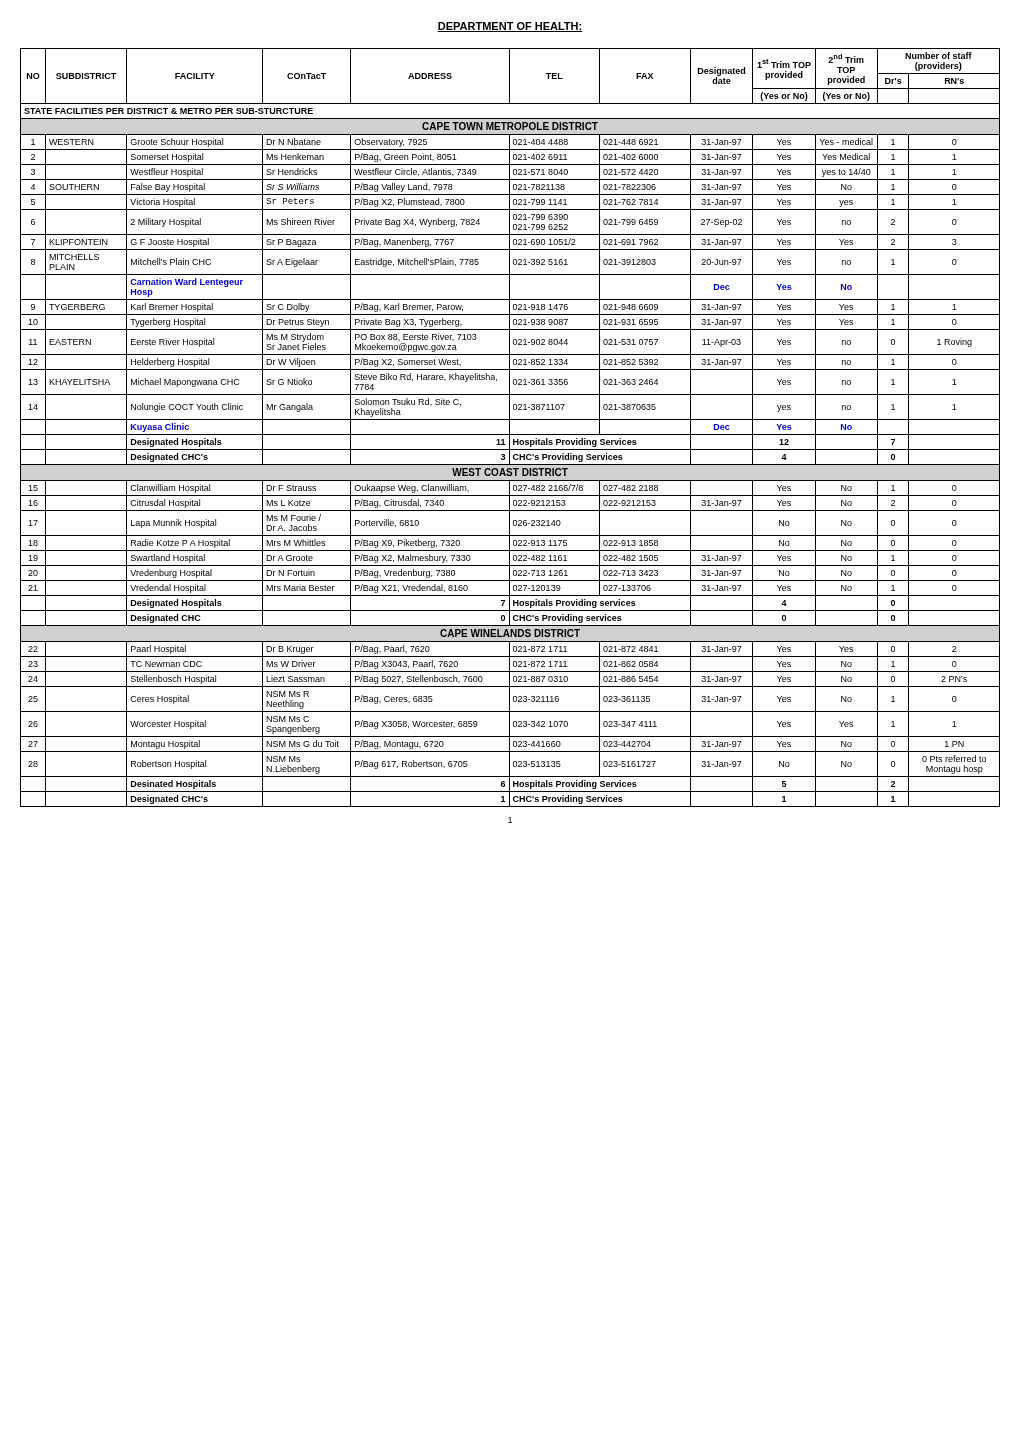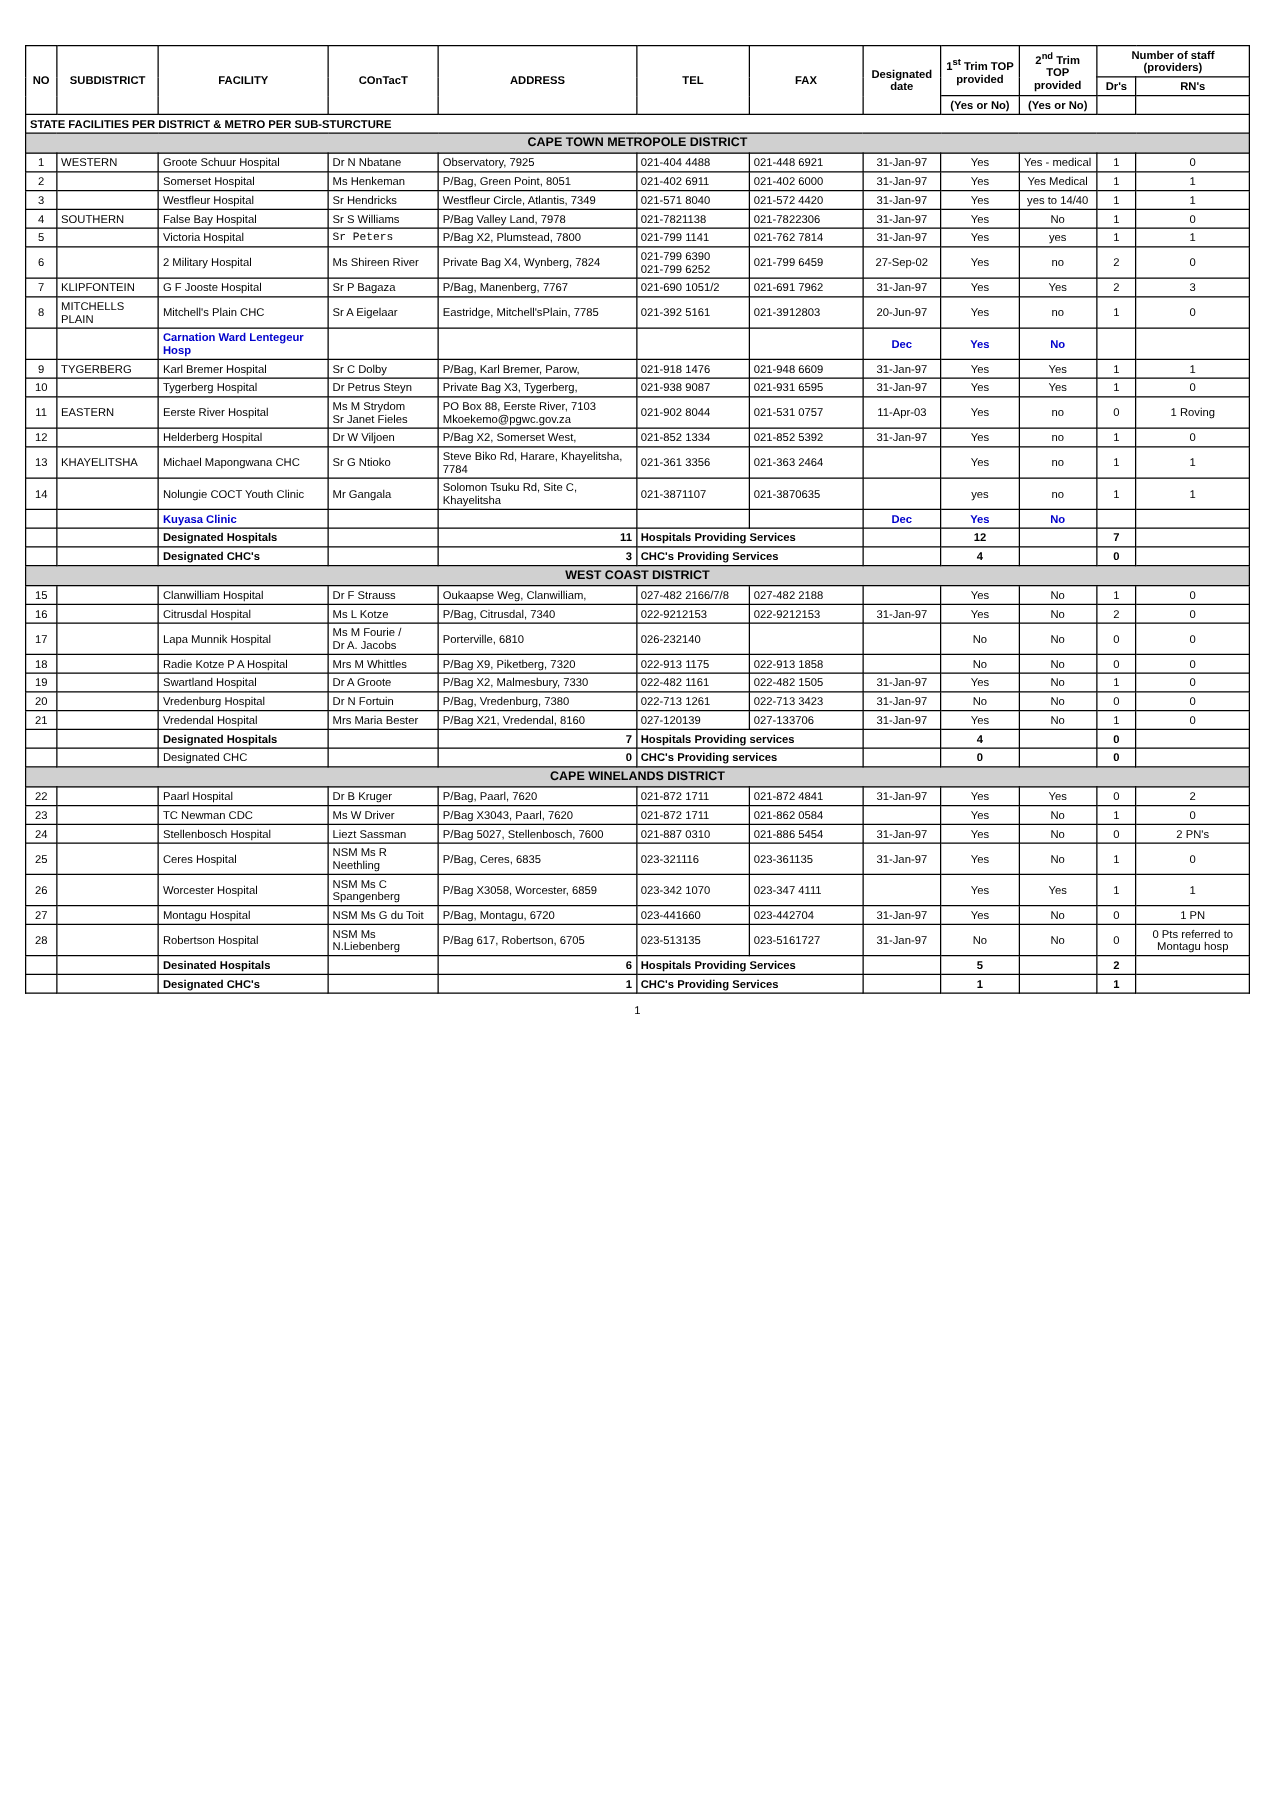--- a/index.html
+++ b/index.html
@@ -63,20 +63,21 @@
       font-size: 9px;
     }
     .header-group th {
       font-size: 9px;
     }
   </style>
 </head>
 <body>
 
 <div class="page-title">
+  <h1>DEPARTMENT OF HEALTH:</h1>
 </div>
 
 <table>
   <thead>
     <tr class="header-group">
       <th rowspan="3" style="width:22px">NO</th>
       <th rowspan="3" style="width:72px">SUBDISTRICT</th>
       <th rowspan="3" style="width:120px">FACILITY</th>
       <th rowspan="3" style="width:78px">COnTacT</th>
       <th rowspan="3" style="width:140px">ADDRESS</th>
@@ -144,21 +145,21 @@
         <td class="center" style="white-space: pre-wrap;">31-Jan-97</td>
         <td class="center" style="white-space: pre-wrap;">Yes</td>
         <td class="center" style="white-space: pre-wrap;">yes to 14/40</td>
         <td class="num" style="white-space: pre-wrap;">1</td>
         <td class="num" style="white-space: pre-wrap;">1</td>
       </tr>
       <tr>
         <td class="num" style="white-space: pre-wrap;">4</td>
         <td style="white-space: pre-wrap;">SOUTHERN</td>
         <td style="white-space: pre-wrap;">False Bay Hospital</td>
-        <td style="white-space: pre-wrap;">Sr S Williams</td>
+        <td style="white-space: pre-wrap; font-style: italic;">Sr S Williams</td>
         <td style="white-space: pre-wrap;">P/Bag Valley Land, 7978</td>
         <td style="white-space: pre-wrap;">021-7821138</td>
         <td style="white-space: pre-wrap;">021-7822306</td>
         <td class="center" style="white-space: pre-wrap;">31-Jan-97</td>
         <td class="center" style="white-space: pre-wrap;">Yes</td>
         <td class="center" style="white-space: pre-wrap;">No</td>
         <td class="num" style="white-space: pre-wrap;">1</td>
         <td class="num" style="white-space: pre-wrap;">0</td>
       </tr>
       <tr>
@@ -469,21 +470,21 @@
         <td colspan="2" style="font-weight: bold;">Hospitals Providing services</td>
         <td></td>
         <td class="center" style="font-weight: bold;">4</td>
         <td></td>
         <td class="num" style="font-weight: bold;">0</td>
         <td></td>
       </tr>
       <tr class="summary-row">
         <td></td>
         <td></td>
-        <td style="font-weight: normal;">Designated CHC</td>
+        <td style="font-weight: bold;">Designated CHC</td>
         <td></td>
         <td style="text-align: right; font-weight: bold;">0</td>
         <td colspan="2" style="font-weight: bold;">CHC's Providing services</td>
         <td></td>
         <td class="center" style="font-weight: bold;">0</td>
         <td></td>
         <td class="num" style="font-weight: bold;">0</td>
         <td></td>
       </tr>
       <tr class="section-header">

